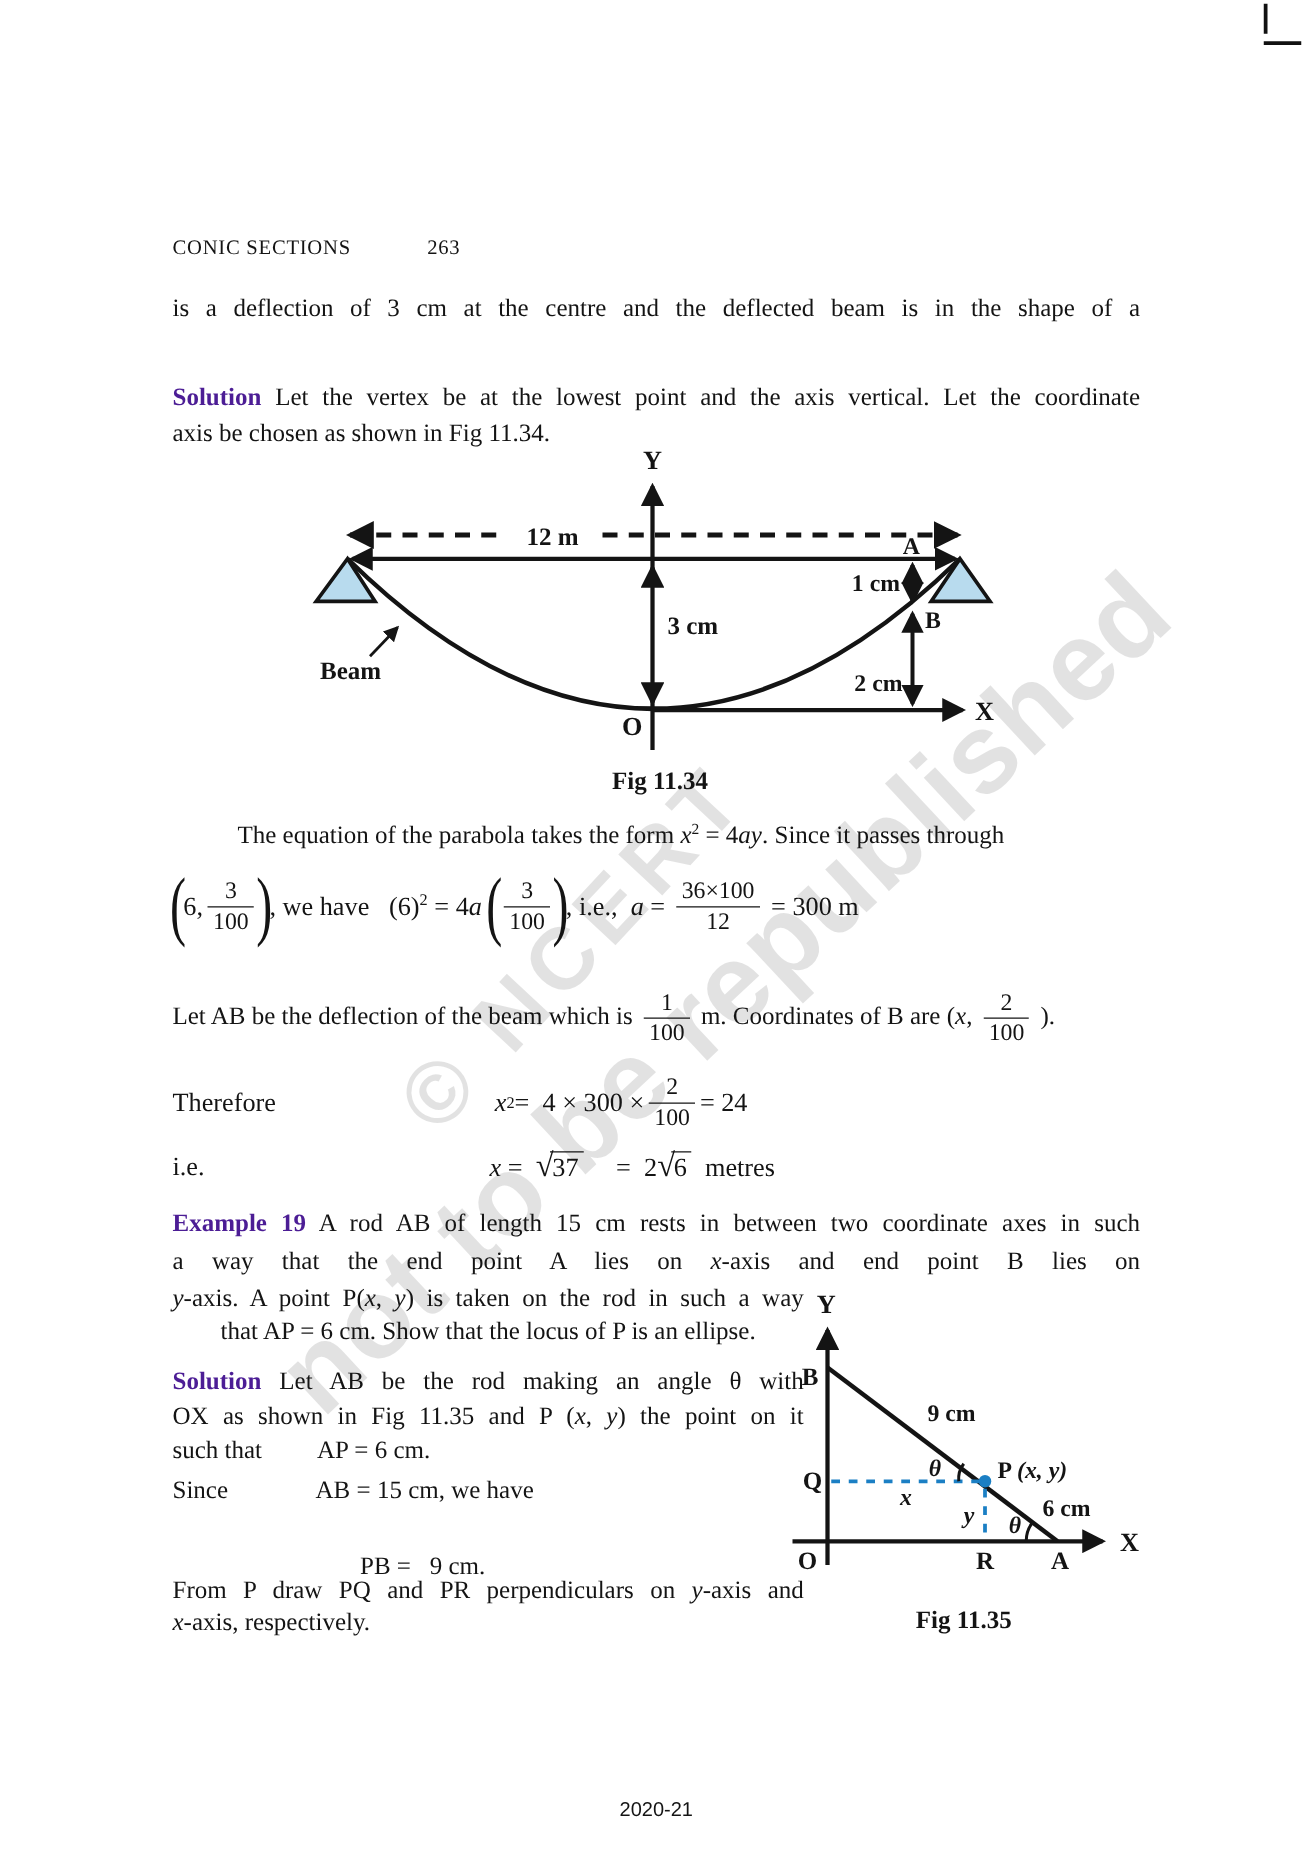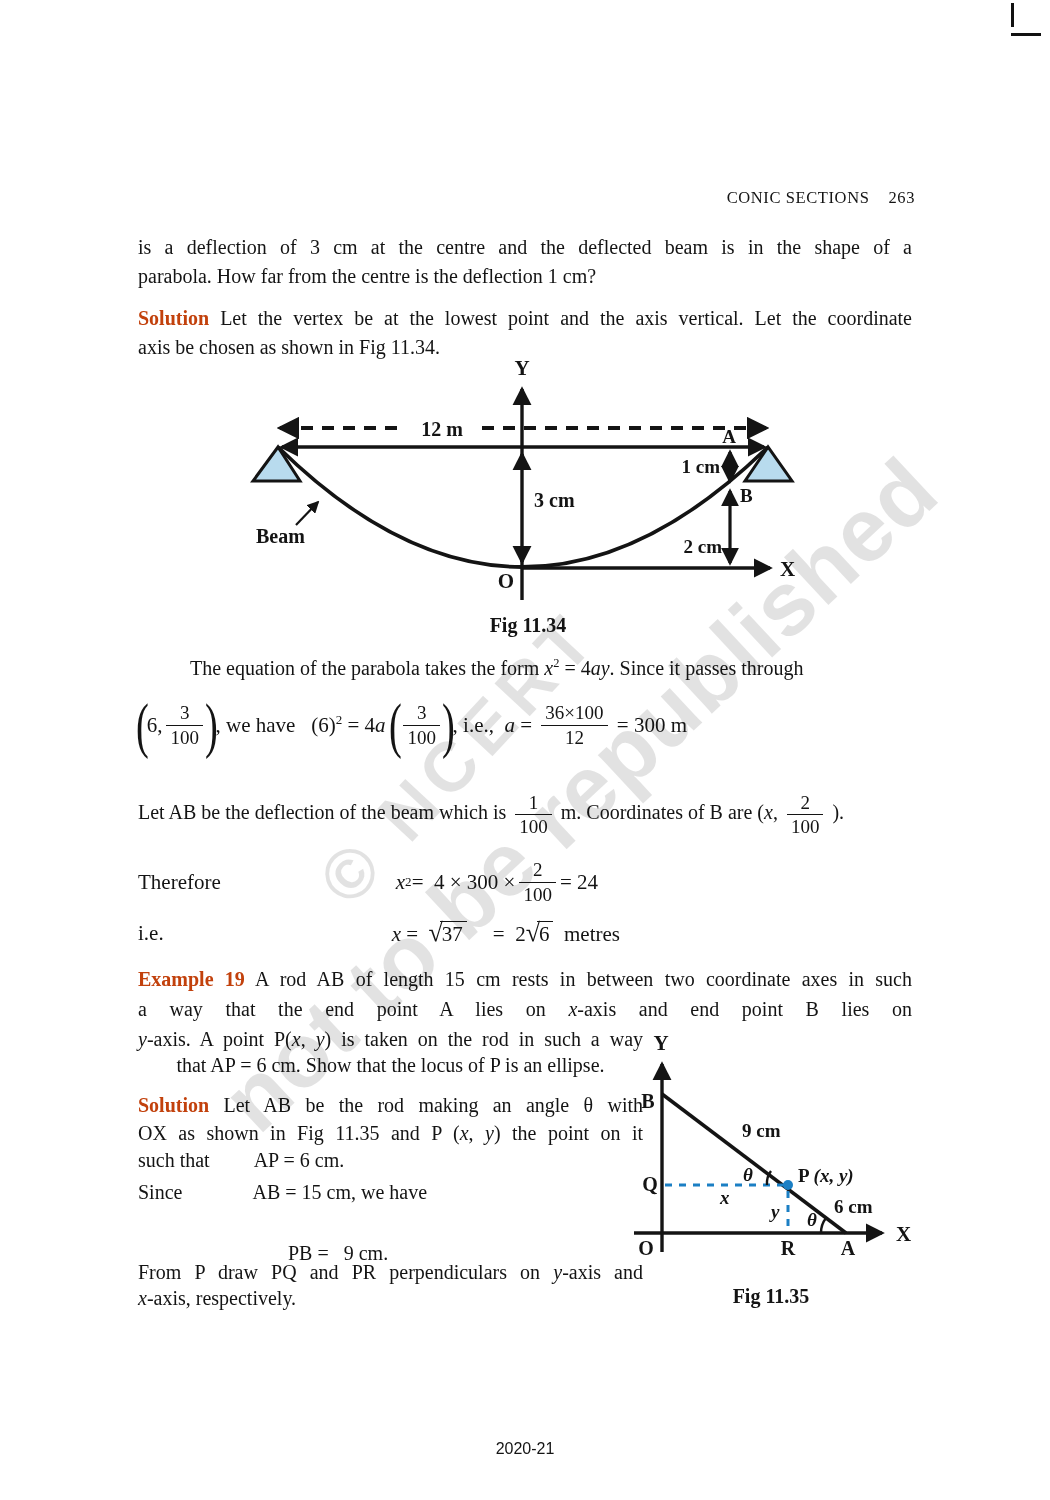--- a/index.html
+++ b/index.html
@@ -9,38 +9,38 @@
   .wm{position:absolute;font-family:"Liberation Sans",sans-serif;font-weight:700;
       color:rgba(0,0,0,0.115);white-space:nowrap;z-index:1;pointer-events:none;}
   .wm1{font-size:70px;letter-spacing:8px;left:458px;top:758px;
        transform:translate(-50%,-50%) rotate(-47deg);}
   .wm2{font-size:90px;letter-spacing:1px;left:580px;top:795px;
        transform:translate(-50%,-50%) rotate(-43deg);}
   
   .tl{position:absolute;z-index:2;font-size:20px;line-height:26px;}
   .w774{width:774px;} .w505{width:505px;}
   .just{text-align:justify;text-align-last:justify;}
-  .kw{color:#c2410c;font-weight:bold;margin-top:26px;}
+  .kw{color:#4c1d95;font-weight:bold;margin-top:26px;}
   sup{font-size:0.62em;}
   i{font-style:italic;}
   
   .eqrow{position:absolute;z-index:2;display:flex;align-items:center;font-size:21px;}
   .fr{display:inline-flex;flex-direction:column;align-items:center;text-align:center;
       font-size:19px;line-height:1.12;margin:0 4px;vertical-align:middle;}
   .fr .n{padding:0 4px 1px;}
   .fr .d{border-top:1.8px solid #141414;padding:1px 4px 0;align-self:stretch;}
   .bp{font-size:62px;font-weight:400;line-height:1;transform:scaleX(0.62);
       display:inline-block;margin:0 -6px;}
   .sqv{font-size:26px;}
   .ov{border-top:1.8px solid #141414;margin-left:-3px;padding:0 4px 0 2px;display:inline-block;}
   .sp28{display:inline-block;width:26px;} .sp44{display:inline-block;width:44px;}
   .sp72{display:inline-block;width:70px;}
   .cap{position:absolute;z-index:2;font-weight:bold;font-size:20px;text-align:center;width:140px;}
   .hdr{position:absolute;z-index:2;left:138px;top:188px;width:777px;display:flex;
-       justify-content:flex-end;gap:19px;font-size:16.5px;letter-spacing:0.6px;}
+       justify-content:flex-start;gap:61px;font-size:16.5px;letter-spacing:0.6px;}
   .ftr{position:absolute;z-index:2;left:0;top:1440px;width:100%;text-align:center;
        font-family:"Liberation Sans",sans-serif;font-size:16px;}
   .crop{position:absolute;background:#111;z-index:3;}
   svg{position:absolute;z-index:2;overflow:visible;}
   svg text{font-family:"Liberation Serif",serif;font-weight:bold;fill:#141414;}
 </style>
 </head>
 <body>
 
 <div class="page">
@@ -50,21 +50,20 @@
 
   <div class="crop" style="left:1011px;top:3px;width:3px;height:24px;"></div>
   <div class="crop" style="left:1011px;top:33px;width:30px;height:3px;"></div>
 
   <div class="hdr">
     <span>CONIC SECTIONS</span>
     <span>263</span>
   </div>
 
   <div class="tl w774 just" style="left:138px;top:234px;">is a deflection of 3 cm at the centre and the deflected beam is in the shape of a</div>
-  <div class="tl w774" style="left:138px;top:263px;">parabola. How far from the centre is the deflection 1 cm?</div>
 
   <div class="tl w774 just" style="left:138px;top:305px;"><b class="kw">Solution</b> Let the vertex be at the lowest point and the axis vertical. Let the coordinate</div>
   <div class="tl w774" style="left:138px;top:334px;">axis be chosen as shown in Fig 11.34.</div>
 
   <svg style="left:240px;top:355px;" width="570" height="260" viewBox="0 0 570 260">
     <defs>
       <marker id="ar1" viewBox="0 0 10 10" refX="8.5" refY="5" markerWidth="5.6" markerHeight="5.6" orient="auto-start-reverse">
         <path d="M0,0 L10,5 L0,10 z" fill="#141414"></path>
       </marker>
     </defs>

